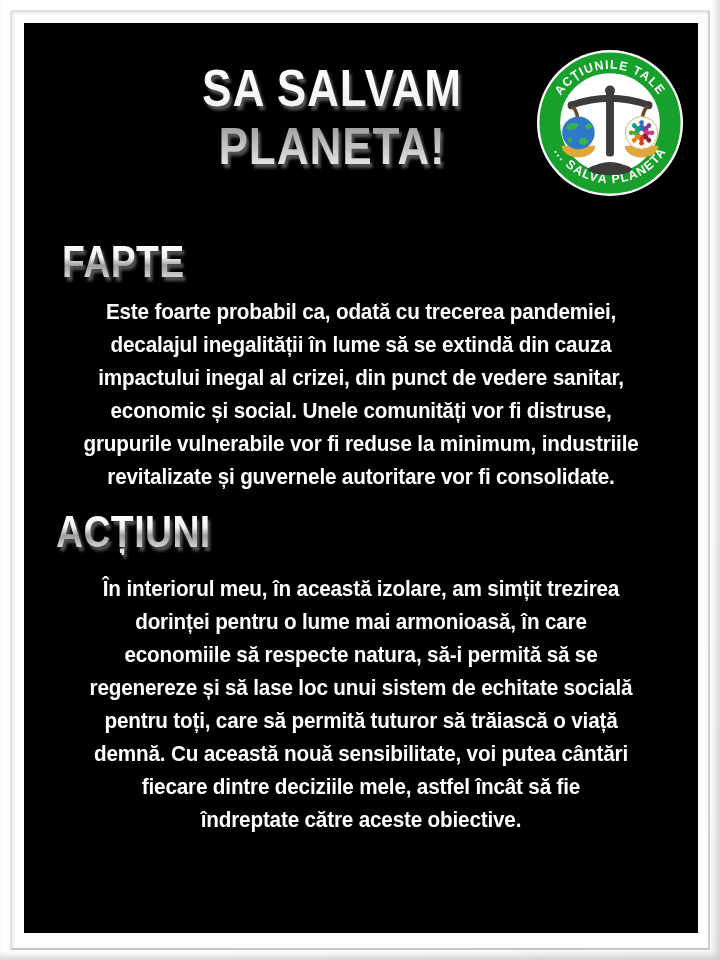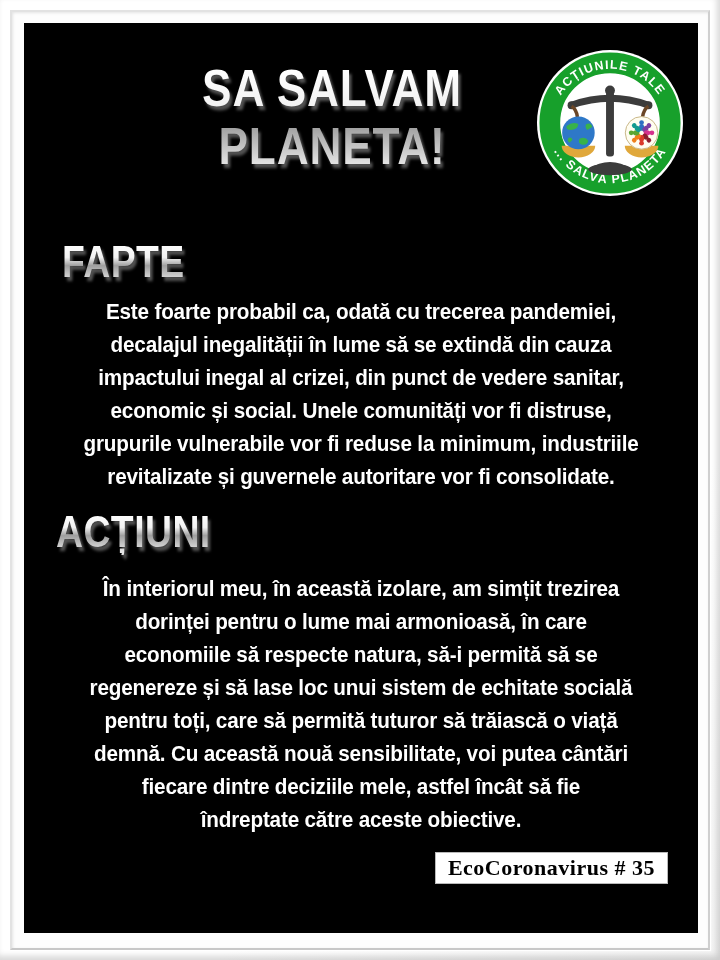--- a/index.html
+++ b/index.html
@@ -169,14 +169,13 @@
   <h2 class="section-h engraved h-actiuni" style="margin:0;">ACȚIUNI</h2>
   <p class="para p-actiuni">În interiorul meu, în această izolare, am simțit trezirea
 dorinței pentru o lume mai armonioasă, în care
 economiile să respecte natura, să-i permită să se
 regenereze și să lase loc unui sistem de echitate socială
 pentru toți, care să permită tuturor să trăiască o viață
 demnă. Cu această nouă sensibilitate, voi putea cântări
 fiecare dintre deciziile mele, astfel încât să fie
 îndreptate către aceste obiective.</p>
 
-  <div class="footer">EcoCoronavirus # 35</div>
 </div>
 
 </body></html>

